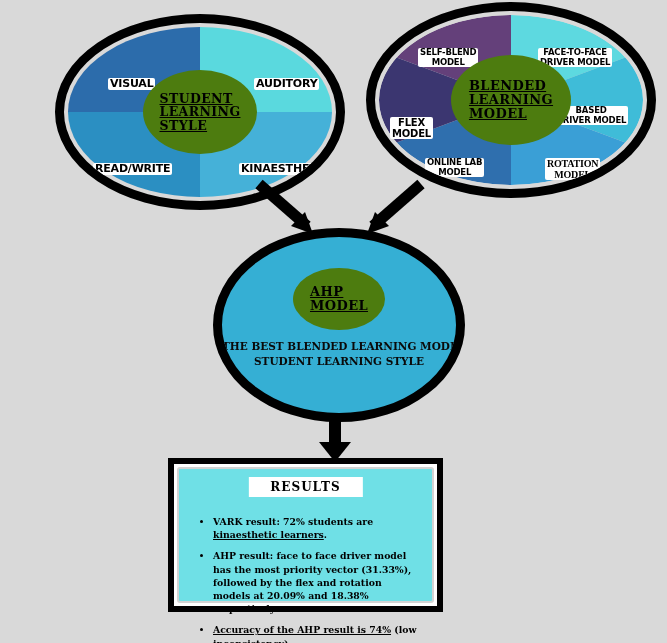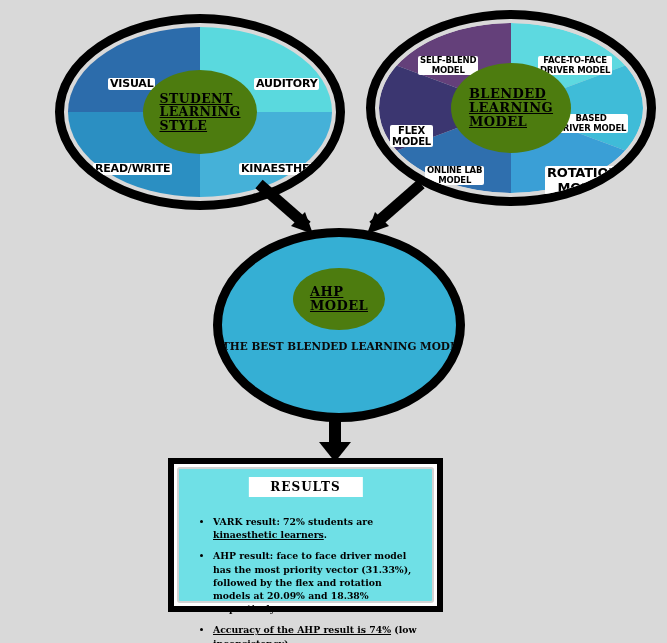--- a/index.html
+++ b/index.html
@@ -87,21 +87,21 @@
     margin-left: -57px;
     margin-top: -42px;
     font-size: 12.5px;
     font-weight: bold;
     font-family: "DejaVu Serif", serif;
   }
 
   
   #wheel-blended {
     left: 366px;
-    top: 10px;
+    top: 2px;
     width: 290px;
     height: 196px;
   }
   #hub-blended {
     left: 50%;
     top: 50%;
     width: 120px;
     height: 90px;
     margin-left: -60px;
     margin-top: -45px;
@@ -246,21 +246,21 @@
       <div>MODEL</div>
     </div>
     <div class="seg-label" style="left:163px; top:37px; font-size:8.5px;">
       <div>FACE-TO-FACE</div>
       <div>DRIVER MODEL</div>
     </div>
     <div class="seg-label" style="left:179px; top:95px; font-size:8.5px;">
       <div>BASED</div>
       <div>DRIVER MODEL</div>
     </div>
-    <div class="seg-label" style="left:170px; top:147px; font-size:13px;">
+    <div class="seg-label" style="left:170px; top:147px; font-size:10px;font-family:Liberation Serif, serif;">
       <div>ROTATION</div>
       <div>MODEL</div>
     </div>
     <div class="seg-label" style="left:50px; top:147px; font-size:8.5px;">
       <div>ONLINE LAB</div>
       <div>MODEL</div>
     </div>
     <div class="seg-label" style="left:15px; top:95px; font-size:10px;margin-top:11px;">
       <div>FLEX</div>
       <div>MODEL</div>
@@ -290,20 +290,21 @@
 
   <div class="wheel" id="wheel-ahp" style="background: rgb(53, 175, 212);">
     <div class="hub" id="hub-ahp">
       <div>
         <div>AHP</div>
         <div>MODEL</div>
       </div>
     </div>
     <div id="ahp-desc">
       <div>THE BEST  BLENDED LEARNING MODEL</div>
+      <div>STUDENT LEARNING STYLE</div>
     </div>
   </div>
 
   <svg class="arrow-svg" style="left:312px; top:418px; width:60px; height:48px;">
     <g>
       <path d="M23,0 L23,26" stroke="#000" stroke-width="12" fill="none"></path>
       <polygon points="23,44 7,24 39,24" fill="#000"></polygon>
     </g>
   </svg>
 

